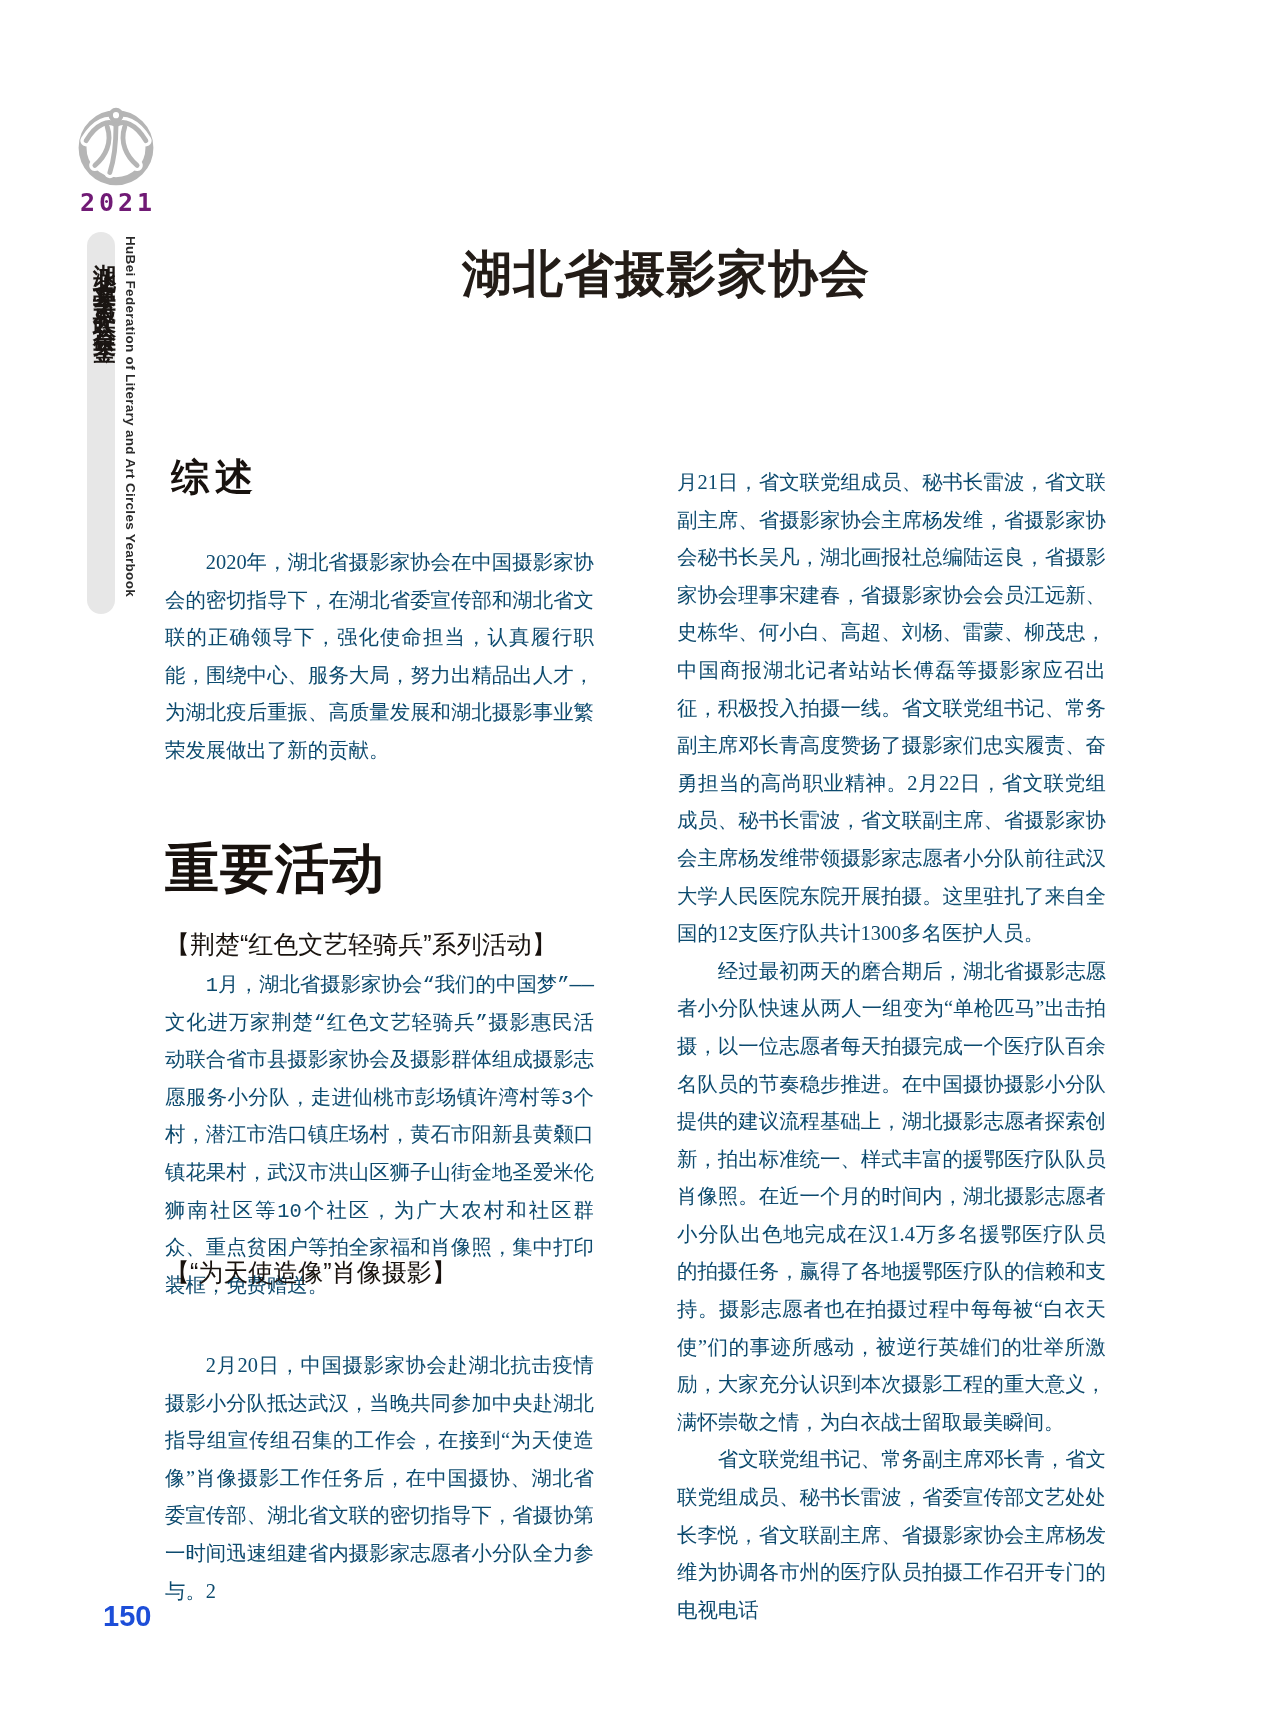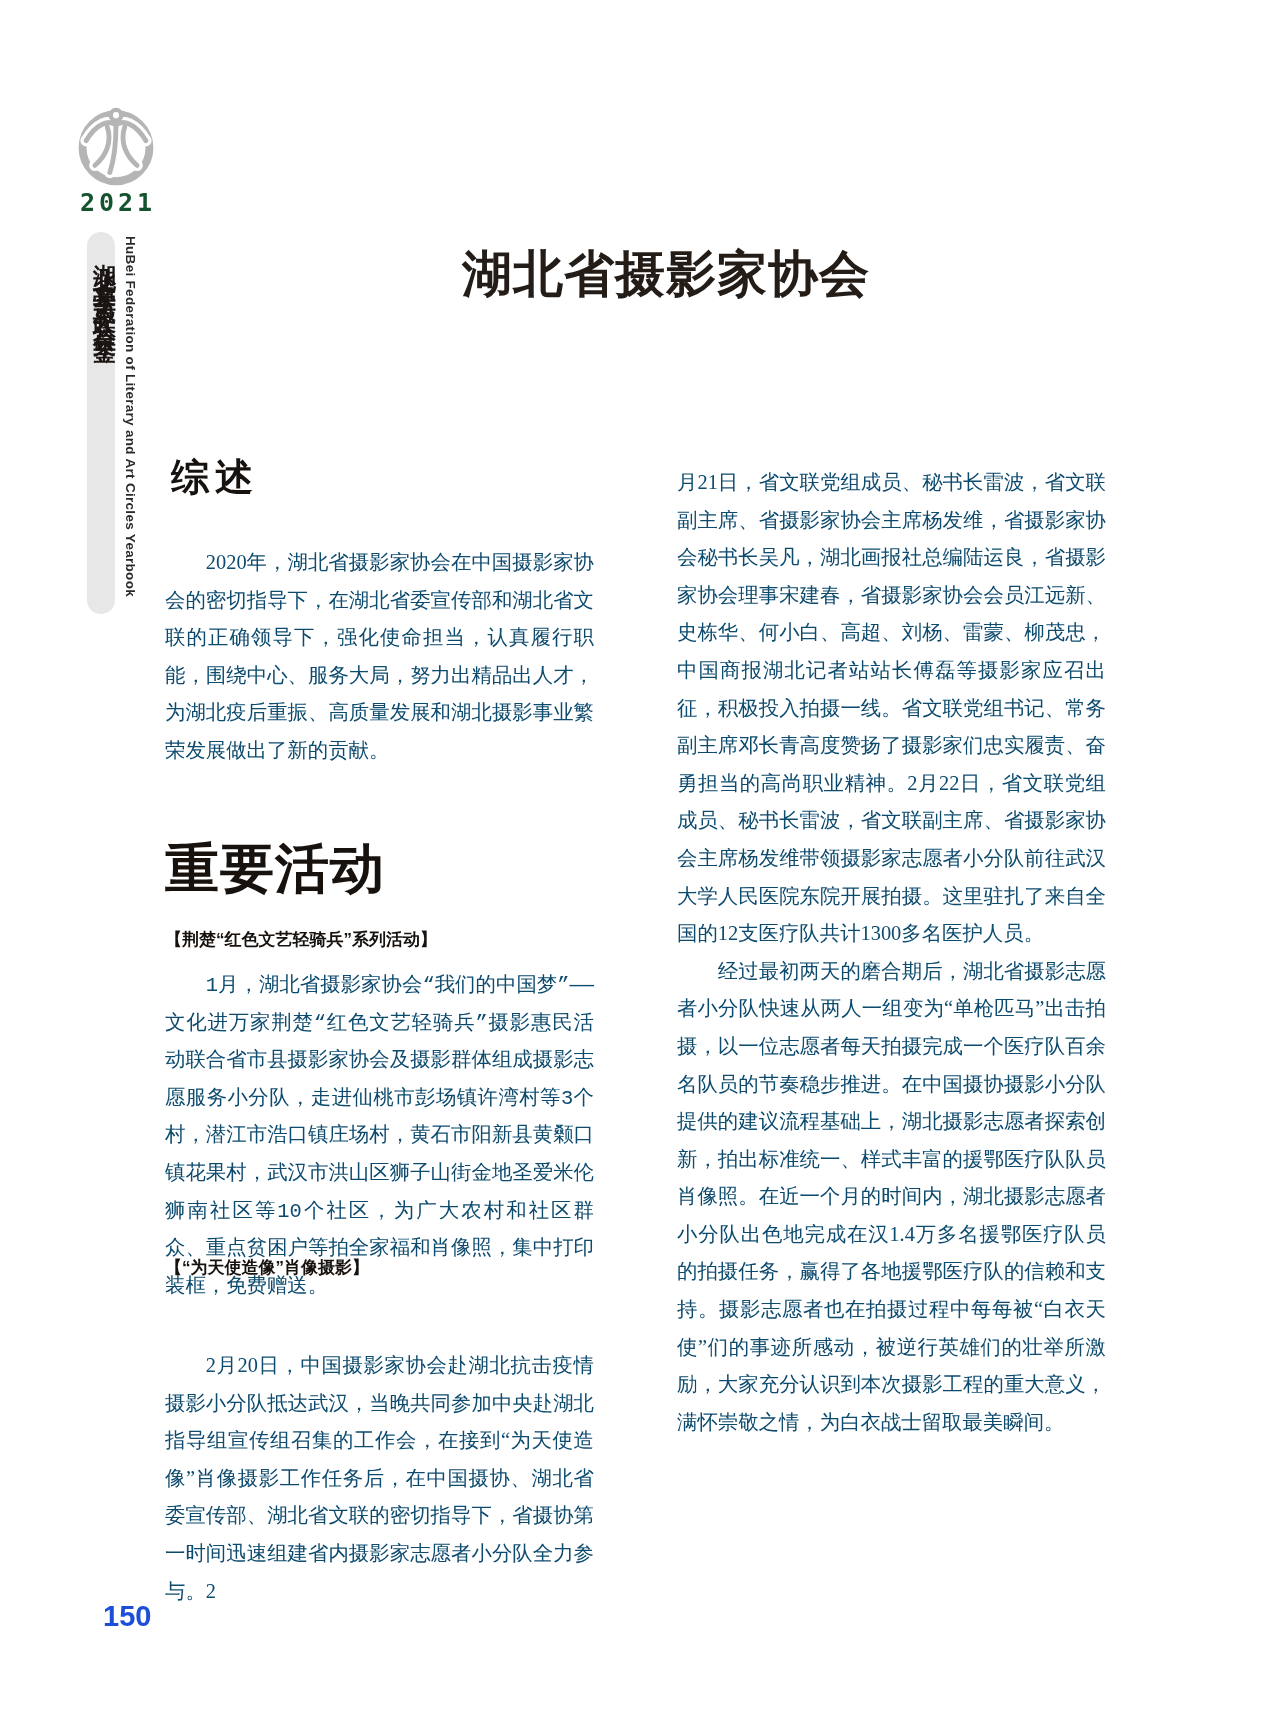--- a/index.html
+++ b/index.html
@@ -11,21 +11,21 @@
     position:relative;
     overflow:hidden;
   }
   .abs{position:absolute;}
 
   
   #logo{left:72px;top:102px;width:88px;height:88px;}
   #year{
     left:72px;top:188px;width:88px;text-align:center;
     font-family:"DejaVu Sans Mono","Liberation Mono",monospace;
-    font-weight:bold;font-size:25px;letter-spacing:4px;text-indent:4px;color:#14532d;
+    font-weight:bold;font-size:25px;letter-spacing:4px;text-indent:4px;color:#701a75;
   }
   #strip{left:87px;top:232px;width:28px;height:382px;background:#e7e7e7;border-radius:14px;}
   #book-title-cn{
     left:89px;top:245px;
     writing-mode:vertical-rl;text-orientation:upright;
     font-size:23px;font-weight:bold;letter-spacing:6.4px;
     color:#1a1512;font-family:"Liberation Serif","DejaVu Serif",serif;
   }
   #book-title-en{
     left:123px;top:236px;height:420px;
@@ -48,21 +48,21 @@
   .col{width:429px;}
   .heading{
     font-family:"Liberation Sans","DejaVu Sans",sans-serif;
     font-weight:bold;text-align:left;color:#18120e;
   }
   #h-overview{left:165px;top:452px;font-size:38px;letter-spacing:6px;text-indent:6px;}
   #h-activities{left:165px;top:833px;font-size:54px;letter-spacing:1px;}
   .subhead{
     left:165px;white-space:nowrap;
     font-family:"Liberation Sans","DejaVu Sans",sans-serif;
-    font-weight:bold;font-size:17px;color:#18120e;
+    font-weight:normal;font-size:25px;color:#18120e;
   }
   #sub1{top:928px;}
   #sub2{top:1256px;}
   .body-text{
     font-size:20.4px;line-height:37.6px;text-align:justify;
     color:#0c4a6e;
   }
   .body-text p{margin:0;text-indent:2em;}
   .body-text p.no-indent{text-indent:0;}
   #p-overview{left:165px;top:544px;}
@@ -118,13 +118,14 @@
 
 <h3 id="sub2" class="abs subhead" style="margin:0;">【“为天使造像”肖像摄影】</h3>
 
 <div id="p2" class="abs col body-text">
   <p>2月20日，中国摄影家协会赴湖北抗击疫情摄影小分队抵达武汉，当晚共同参加中央赴湖北指导组宣传组召集的工作会，在接到“为天使造像”肖像摄影工作任务后，在中国摄协、湖北省委宣传部、湖北省文联的密切指导下，省摄协第一时间迅速组建省内摄影家志愿者小分队全力参与。2</p>
 </div>
 
 <div id="right-col" class="abs col body-text">
   <p class="no-indent">月21日，省文联党组成员、秘书长雷波，省文联副主席、省摄影家协会主席杨发维，省摄影家协会秘书长吴凡，湖北画报社总编陆运良，省摄影家协会理事宋建春，省摄影家协会会员江远新、史栋华、何小白、高超、刘杨、雷蒙、柳茂忠，中国商报湖北记者站站长傅磊等摄影家应召出征，积极投入拍摄一线。省文联党组书记、常务副主席邓长青高度赞扬了摄影家们忠实履责、奋勇担当的高尚职业精神。2月22日，省文联党组成员、秘书长雷波，省文联副主席、省摄影家协会主席杨发维带领摄影家志愿者小分队前往武汉大学人民医院东院开展拍摄。这里驻扎了来自全国的12支医疗队共计1300多名医护人员。</p>
   <p>经过最初两天的磨合期后，湖北省摄影志愿者小分队快速从两人一组变为“单枪匹马”出击拍摄，以一位志愿者每天拍摄完成一个医疗队百余名队员的节奏稳步推进。在中国摄协摄影小分队提供的建议流程基础上，湖北摄影志愿者探索创新，拍出标准统一、样式丰富的援鄂医疗队队员肖像照。在近一个月的时间内，湖北摄影志愿者小分队出色地完成在汉1.4万多名援鄂医疗队员的拍摄任务，赢得了各地援鄂医疗队的信赖和支持。摄影志愿者也在拍摄过程中每每被“白衣天使”们的事迹所感动，被逆行英雄们的壮举所激励，大家充分认识到本次摄影工程的重大意义，满怀崇敬之情，为白衣战士留取最美瞬间。</p>
+  <p>省文联党组书记、常务副主席邓长青，省文联党组成员、秘书长雷波，省委宣传部文艺处处长李悦，省文联副主席、省摄影家协会主席杨发维为协调各市州的医疗队员拍摄工作召开专门的电视电话</p>
 </div>
 
 </body></html>

